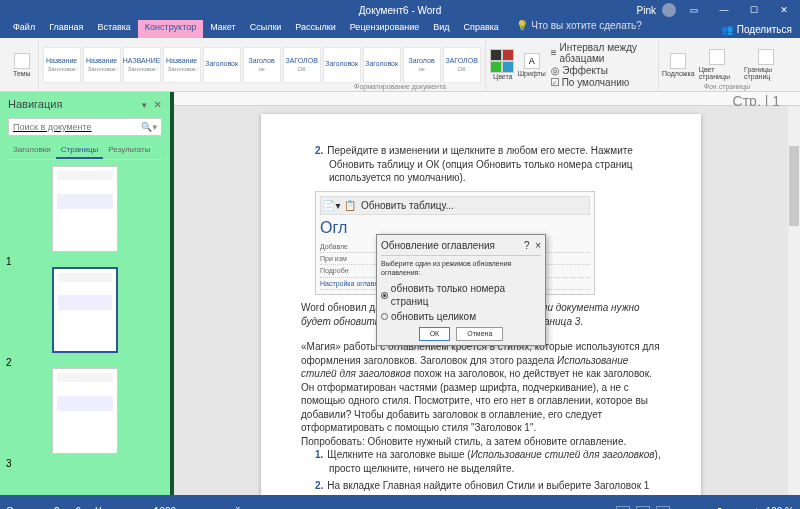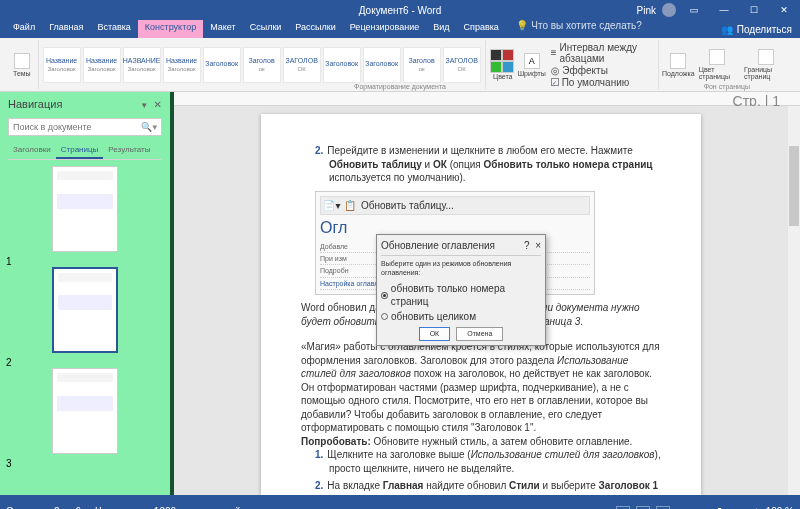--- a/index.html
+++ b/index.html
@@ -29,37 +29,37 @@
 .spacing div{display:flex;align-items:center;gap:3px;}
 .checkb{width:8px;height:8px;border:1px solid #888;display:inline-flex;align-items:center;justify-content:center;font-size:6px;color:#2b579a;}
 .grouplabel{position:absolute;bottom:1px;left:50%;transform:translateX(-50%);font-size:7px;color:#888;}
 .glabel2{position:absolute;bottom:1px;right:50px;font-size:7px;color:#888;}
 .main{display:flex;height:403px;background:#e6e6e6;}
 .navpane{width:174px;background:#86efac;border-right:4px solid #14532d;display:flex;flex-direction:column;}
 .navhead{padding:6px 8px;display:flex;justify-content:space-between;align-items:center;}
 .navhead span{font-size:11px;color:#444;}
 .navhead .arrow{font-size:8px;color:#666;}
 .navhead .close{font-size:10px;color:#666;}
-.searchbox{margin:2px 8px;height:18px;border:1px solid #ccc;background:#fff;display:flex;align-items:center;padding:0 4px;position:relative;}
+.searchbox{margin:2px 8px;height:18px;border:1px solid #ccc;background:#fff;display:flex;align-items:center;padding:0 4px;position:relative;text-decoration:underline;}
 .searchbox input{border:none;outline:none;font-size:9px;width:100%;}
 .searchbox .sico{position:absolute;right:4px;color:#888;font-size:9px;}
 .navtabs{display:flex;border-bottom:1px solid #d4d4d4;margin:4px 8px 0;}
 .navtabs div{font-size:8px;padding:3px 5px;color:#666;}
 .navtabs div.active{color:#2b579a;border-bottom:2px solid #2b579a;}
 .thumbs{flex:1;overflow:auto;padding:6px;}
 .thumb{width:66px;height:86px;background:#fff;border:1px solid #ccc;margin:0 auto 4px;position:relative;padding:4px;}
 .thumb.active{border:2px solid #2b579a;}
 .thumb-inner{width:100%;height:100%;background:linear-gradient(#f4f4f4 0 12%,#fff 12% 30%,#eef 30% 50%,#fff 50% 100%);}
 .docarea{flex:1;position:relative;overflow:hidden;}
 .ruler{height:14px;background:#f8f8f8;border-bottom:1px solid #d4d4d4;position:relative;}
 .ruler .pginfo{position:absolute;right:20px;top:1px;font-size:14px;color:#888;}
 .docscroll{position:absolute;top:14px;left:0;right:12px;bottom:0;overflow:auto;background:#e6e6e6;display:flex;justify-content:center;padding-top:8px;}
 .page{width:440px;background:#fff;box-shadow:0 1px 4px rgba(0,0,0,.3);padding:30px 40px;font-size:9px;color:#333;line-height:1.35;}
 .page .num{color:#2b579a;font-weight:bold;margin-right:4px;}
-.page b{font-weight:bold;}
+.page b{font-weight:normal;}
 .page i{font-style:italic;}
 .page ol{list-style:none;padding-left:14px;}
 .page ol li{margin-bottom:4px;text-indent:-14px;padding-left:14px;}
 .tocimg{width:280px;margin:6px 0 6px 14px;border:1px solid #ccc;padding:4px;background:#f9f9f9;position:relative;}
 .tocimg .tbar{font-size:7px;padding:2px;background:#eee;border:1px solid #ddd;display:flex;gap:4px;}
 .tocimg .ogl{font-size:16px;color:#2b579a;padding:2px 0;}
 .tocimg .row{border-bottom:1px dotted #ccc;font-size:7px;padding:1px 0;color:#666;}
 .dialog{position:absolute;top:42px;left:60px;width:170px;background:#f0f0f0;border:1px solid #888;box-shadow:2px 2px 6px rgba(0,0,0,.3);padding:4px;z-index:10;}
 .dialog .dtitle{display:flex;justify-content:space-between;font-size:8px;padding-bottom:3px;border-bottom:1px solid #ccc;}
 .dialog .dbody{font-size:7px;padding:3px 0;}

